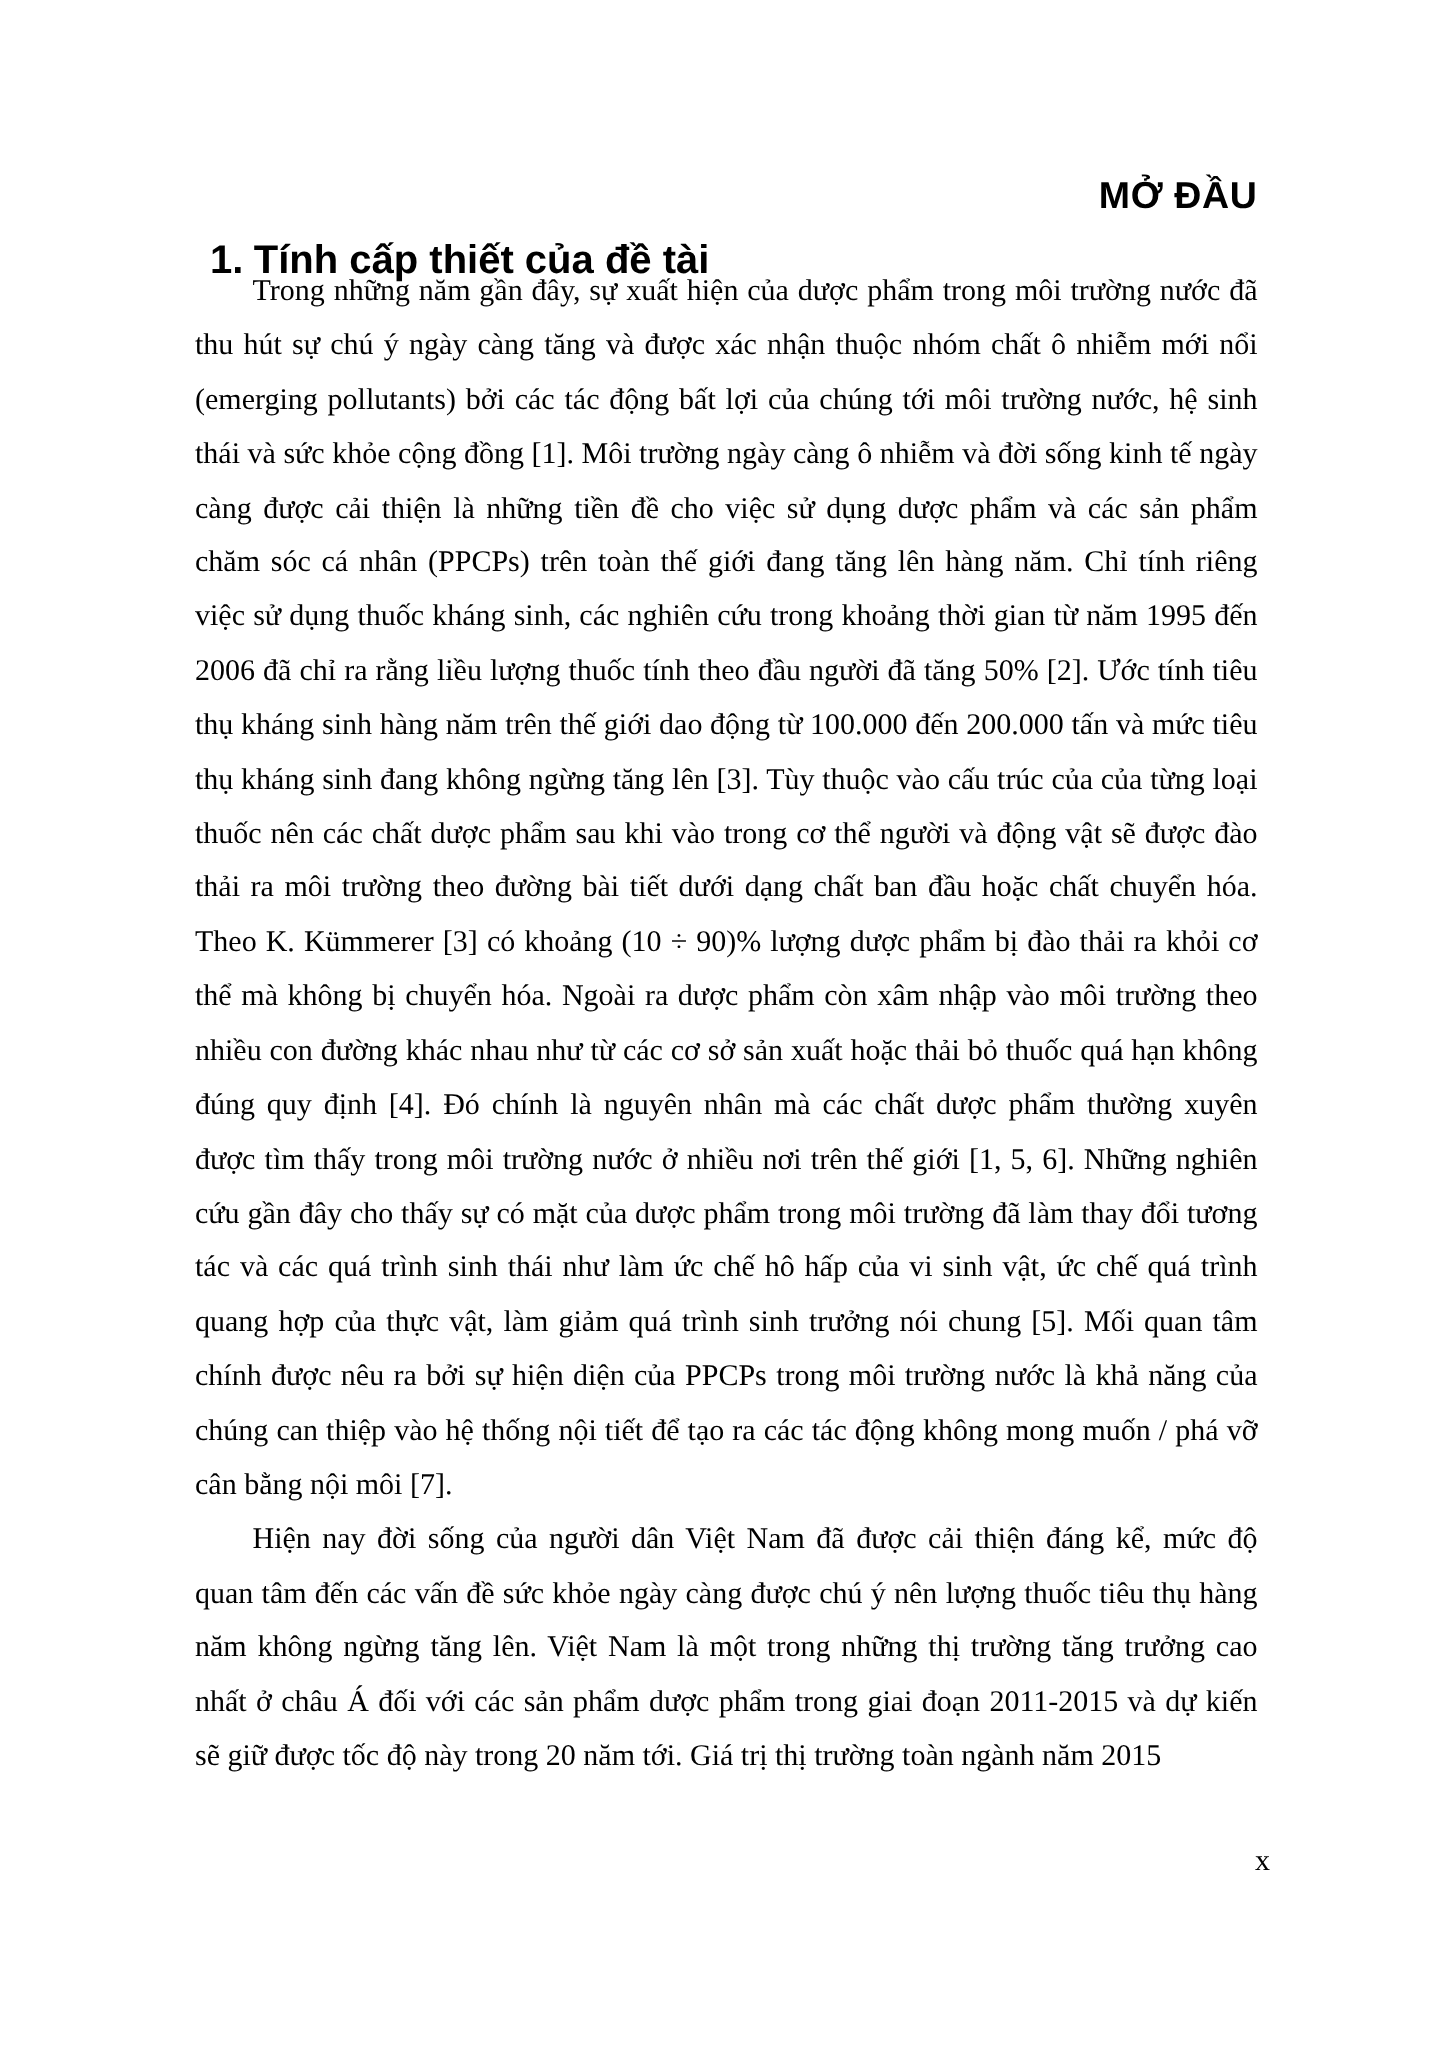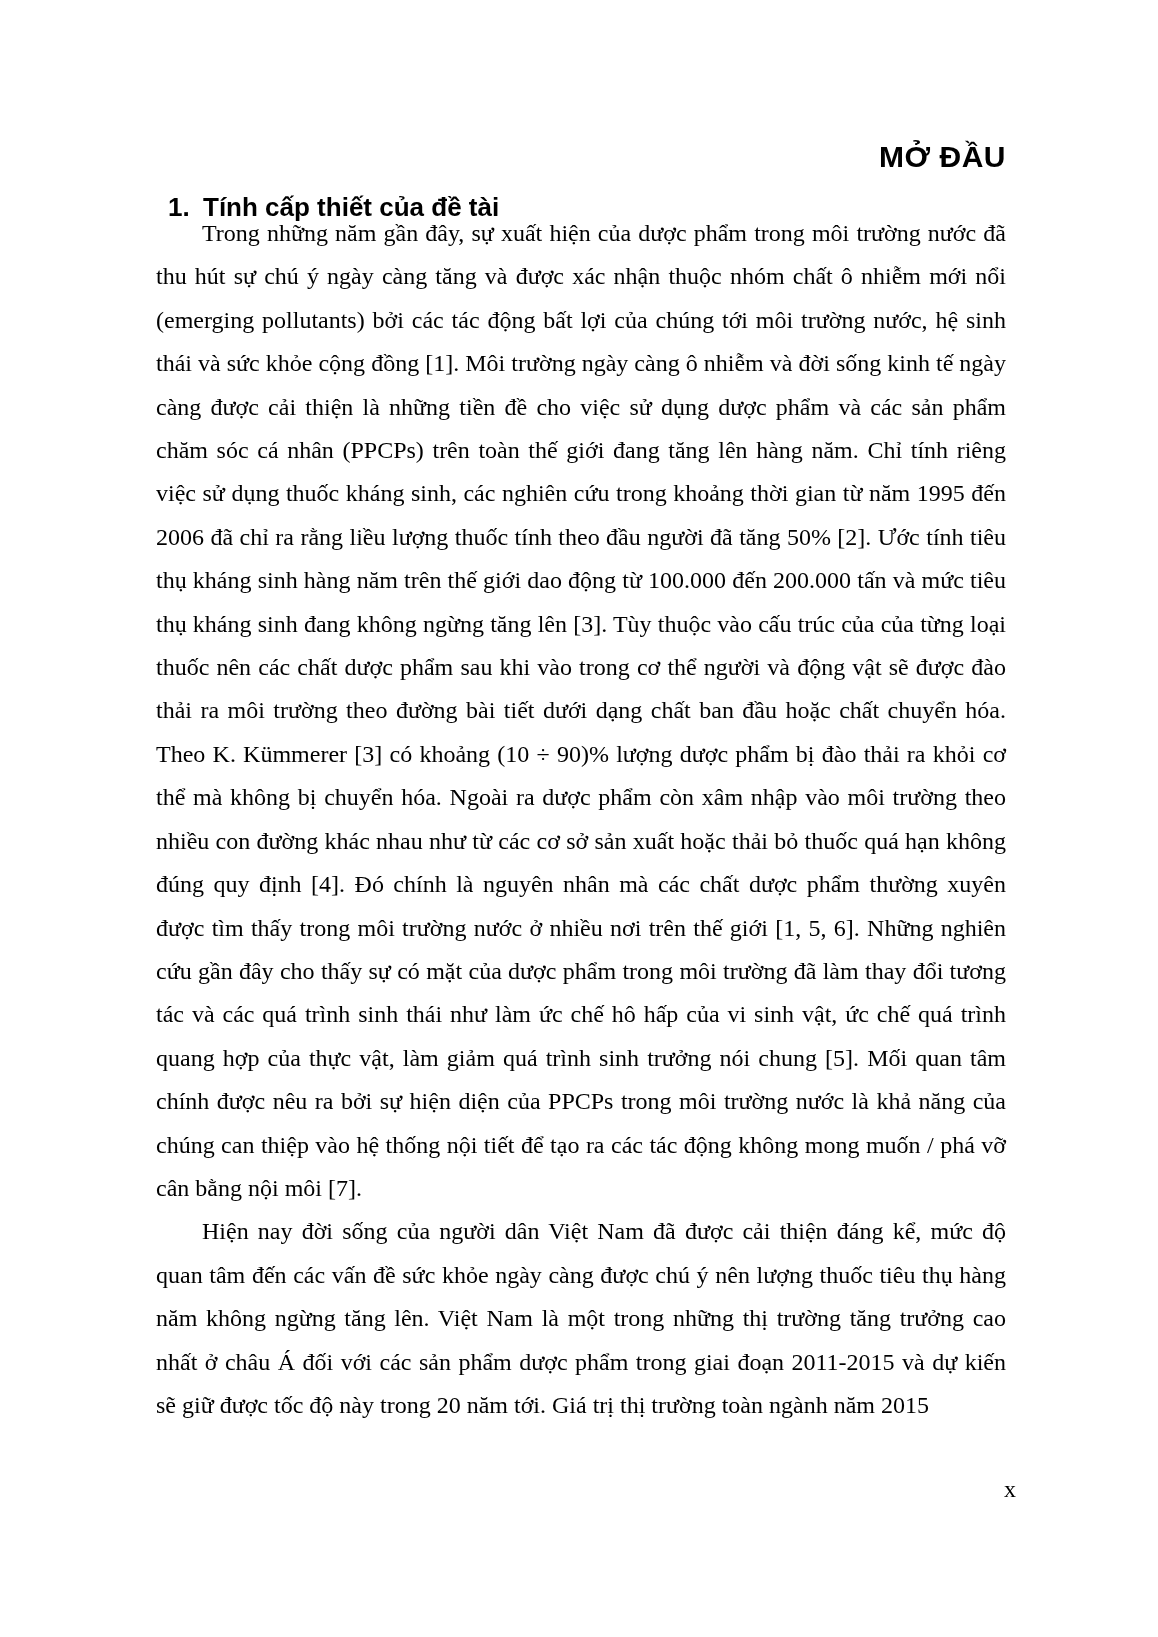--- a/index.html
+++ b/index.html
@@ -28,21 +28,21 @@
     line-height: 35px;
     letter-spacing: 0.5px;
   }
   .section-heading {
     position: absolute;
     top: 192px;
     left: 168px;
     margin: 0;
     font-family: "Liberation Sans", "DejaVu Sans", sans-serif;
     font-weight: bold;
-    font-size: 26px;
+    font-size: 32px;
     line-height: 31px;
     white-space: nowrap;
   }
   .section-heading .hnum {
     display: inline-block;
     width: 35px;
   }
   .content {
     position: absolute;
     top: 212px;

